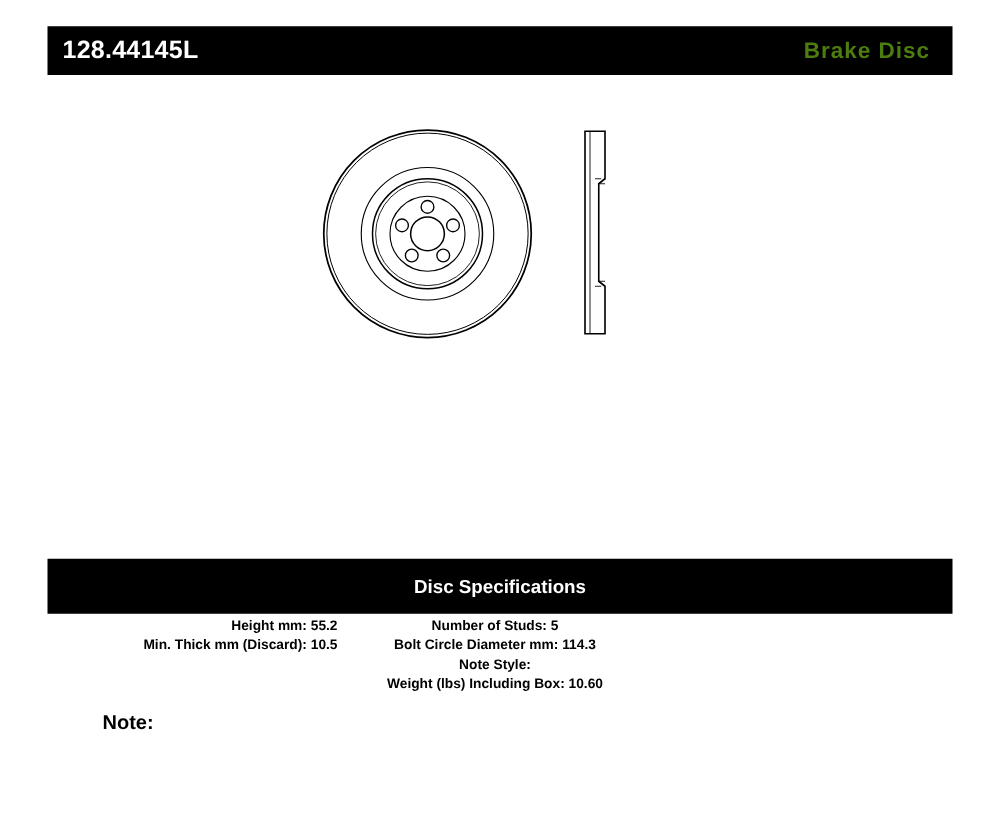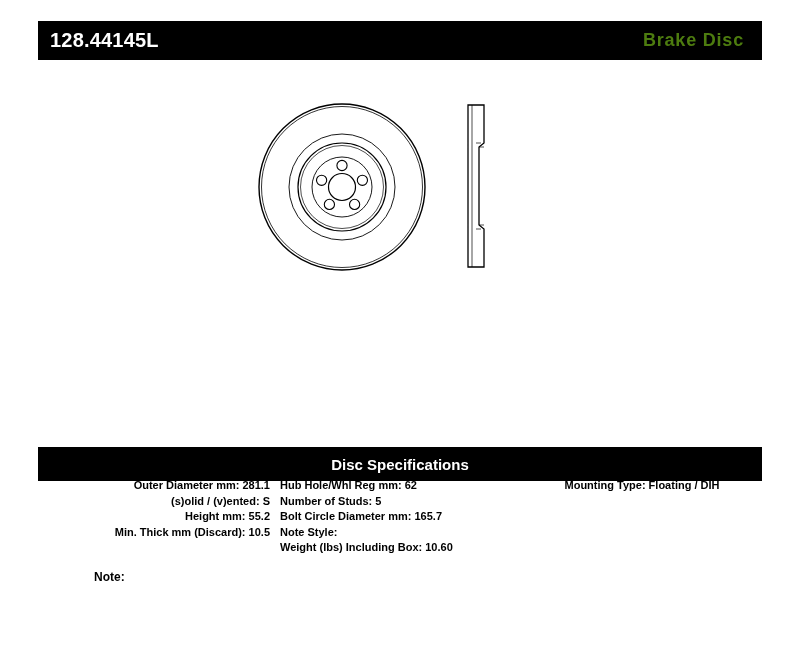--- a/index.html
+++ b/index.html
@@ -54,21 +54,21 @@
     width: 300px;
     height: 185px;
   }
 
   
   .spec-title-bar {
     position: absolute;
     left: 38px;
     top: 447px;
     width: 724px;
-    height: 34px;
+    height: 44px;
     background: #000000;
     display: flex;
     align-items: center;
     justify-content: center;
     box-sizing: border-box;
   }
   .spec-title {
     color: #ffffff;
     font-size: 15px;
     font-weight: bold;
@@ -85,21 +85,21 @@
   .spec-col {
     box-sizing: border-box;
   }
   .spec-col.col1 {
     width: 242px;
     text-align: right;
     padding-right: 10px;
   }
   .spec-col.col2 {
     width: 242px;
-    text-align: left;
+    text-align: center;
     padding-right: 10px;
   }
   .spec-col.col3 {
     width: 240px;
     text-align: center;
   }
   .spec-line {
     font-size: 11px;
     font-weight: bold;
     line-height: 15.6px;
@@ -108,23 +108,23 @@
 
   
   .note-row {
     position: absolute;
     left: 38px;
     top: 570px;
     width: 724px;
   }
   .note-label {
     position: absolute;
-    left: 56px;
+    left: 44px;
     top: 0;
-    font-size: 12px;
+    font-size: 16px;
     font-weight: bold;
   }
   .note-value {
     position: absolute;
     left: 110px;
     top: 0;
     font-size: 12px;
     font-weight: bold;
   }
 </style>
@@ -173,28 +173,27 @@
   </svg>
 </div>
 
 <div class="spec-title-bar">
   <span class="spec-title">Disc Specifications</span>
 </div>
 
 <div class="spec-columns">
   <div class="spec-col col1">
     <div class="spec-line">Outer Diameter mm: 281.1</div>
-    <div class="spec-line">(s)olid / (v)ented: S</div>
     <div class="spec-line">Height mm: 55.2</div>
     <div class="spec-line">Min. Thick mm (Discard): 10.5</div>
   </div>
   <div class="spec-col col2">
     <div class="spec-line">Hub Hole/Whl Reg mm: 62</div>
     <div class="spec-line">Number of Studs: 5</div>
-    <div class="spec-line">Bolt Circle Diameter mm: 165.7</div>
+    <div class="spec-line">Bolt Circle Diameter mm: 114.3</div>
     <div class="spec-line">Note Style:</div>
     <div class="spec-line">Weight (lbs) Including Box: 10.60</div>
   </div>
   <div class="spec-col col3">
     <div class="spec-line">Mounting Type: Floating / DIH</div>
   </div>
 </div>
 
 <div class="note-row">
   <span class="note-label">Note:</span>

